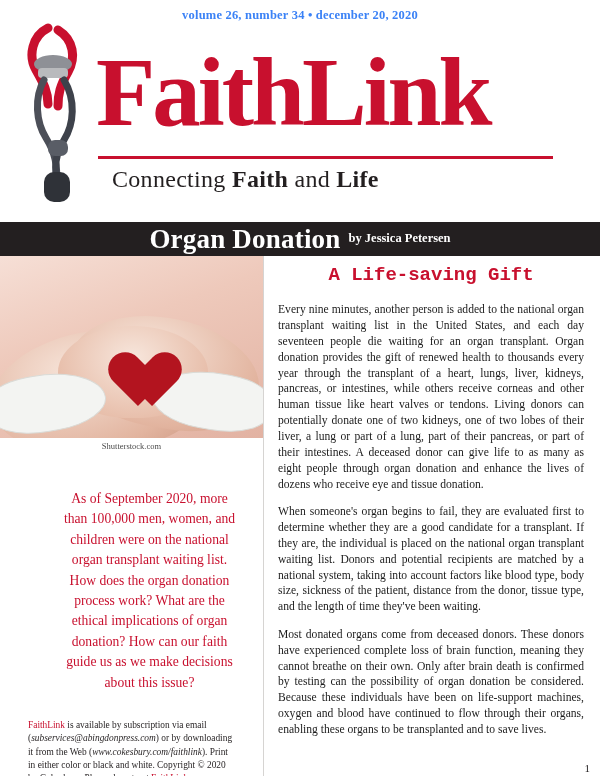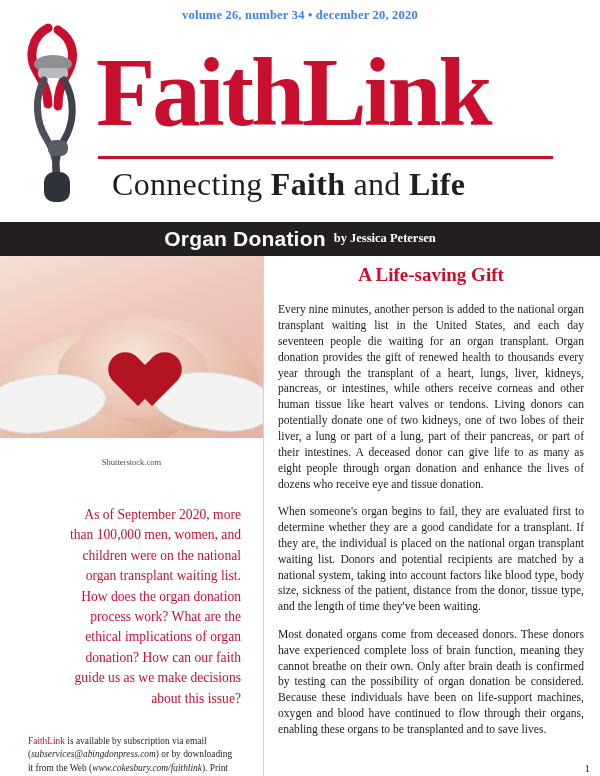--- a/index.html
+++ b/index.html
@@ -62,40 +62,40 @@
     top: 130px;
     width: 455px;
     height: 3px;
     background: #c8102e;
   }
   .tagline {
     position: absolute;
     left: 24px;
     top: 140px;
     font-family: "Liberation Serif", serif;
-    font-size: 32px;
+    font-size: 24px;
     color: #231f20;
     letter-spacing: .3px;
     white-space: nowrap;
   }
   .tagline .bold { font-weight: bold; }
 
   
   .title-bar {
     background: #231f20;
     height: 34px;
     display: flex;
     align-items: center;
     justify-content: center;
     color: #ffffff;
   }
   .title-bar .t {
-    font-family: Liberation Sans, sans-serif;
-    font-weight: bold;
-    font-size: 21px;
+    font-family: Liberation Serif, serif;
+    font-weight: bold;
+    font-size: 27px;
     letter-spacing: .2px;
   }
   .title-bar .byline {
     font-family: "Liberation Serif", serif;
     font-size: 12.5px;
     font-weight: bold;
     margin-left: 8px;
     padding-bottom: 1px;
     text-align: right;
   }
@@ -179,50 +179,50 @@
     width: 120px; height: 58px;
     left: 152px; top: 116px;
     border-radius: 60% 40% 50% 45%;
     transform: rotate(10deg);
   }
   .photo-credit {
     font-family: "Liberation Serif", serif;
     font-size: 8.5px;
     color: #4a4a4a;
     text-align: center;
-    padding-top: 19px;
+    padding-top: 3px;
   }
 
   
   .pull-quote {
     color: #c8102e;
     font-family: "Liberation Serif", serif;
     font-size: 13.6px;
     line-height: 1.5;
-    text-align: right;
+    text-align: center;
     padding: 38px 22px 0 22px;
     margin-left: 36px;
   }
 
   
   .foot-note {
     font-family: "Liberation Serif", serif;
     font-size: 9.4px;
     line-height: 1.42;
     color: #231f20;
     padding: 26px 30px 0 28px;
   }
   .foot-note .fl { color: #c8102e; }
   .foot-note i { font-style: italic; }
 
   
   .section-head {
     text-align: center;
     color: #c8102e;
-    font-family: Liberation Serif, serif;
+    font-family: Liberation Mono, monospace;
     font-weight: bold;
     font-size: 19px;
     margin: 2px 0 16px 0;
   }
   .para {
     font-family: Liberation Serif, serif;
     font-size: 11.6px;
     line-height: 1.37;
     text-align: justify;
     color: #1b1b1b;

